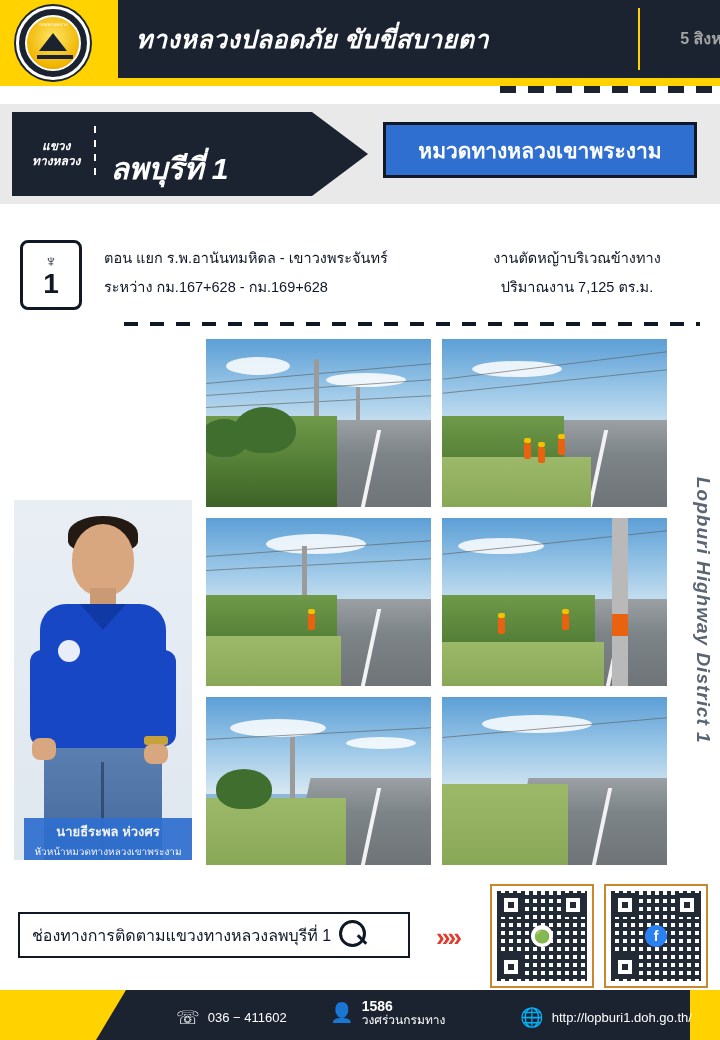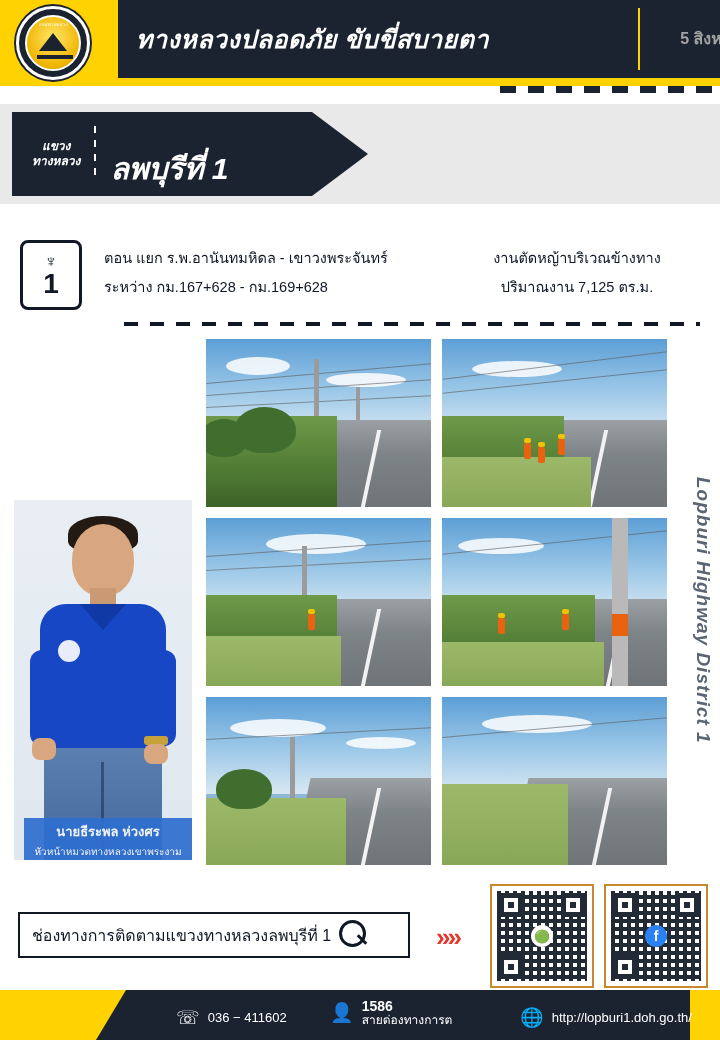--- a/index.html
+++ b/index.html
@@ -373,20 +373,23 @@
 
   <div class="band">
     <div class="band-bg"></div>
     <div class="arrow-block">
       <div class="arrow-left">
         <div>แขวง</div>
         <div>ทางหลวง</div>
       </div>
       <div class="arrow-sep"></div>
       <div class="arrow-main">ลพบุรีที่ 1</div>
+    </div>
+    <div class="blue-box">
+      <span>หมวดทางหลวงเขาพระงาม</span>
     </div>
   </div>
 
   <div class="route-shield">
     <div class="garuda">♆</div>
     <div class="num">1</div>
   </div>
 
   <div class="info-left">
     <div>ตอน  แยก ร.พ.อานันทมหิดล  - เขาวงพระจันทร์</div>
@@ -546,21 +549,21 @@
 
   <div class="f-item" id="f-phone">
     <span class="f-icon">☏</span>
     <span>036 − 411602</span>
   </div>
 
   <div class="f-item" id="f-hotline">
     <span class="f-icon">👤</span>
     <span class="hotline-2">
       <span class="h1">1586</span>
-      <span class="h2">สายด่องทางการต</span>
+      <span class="h2">วงศร่วนกรมทาง</span>
     </span>
   </div>
 
   <div class="f-item" id="f-web">
     <span class="f-icon">🌐</span>
     <span>http://lopburi1.doh.go.th/</span>
   </div>
 
 </div>
 

